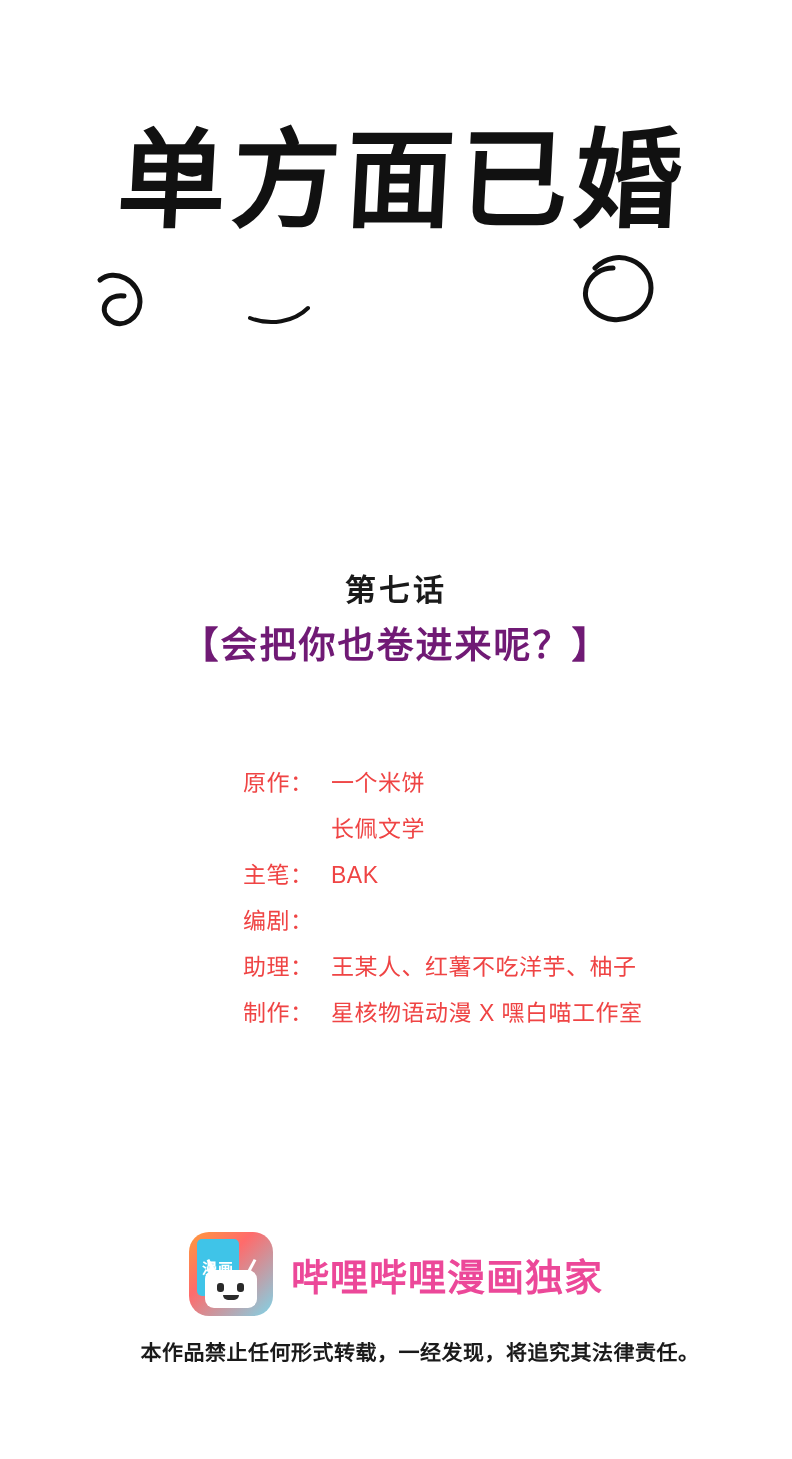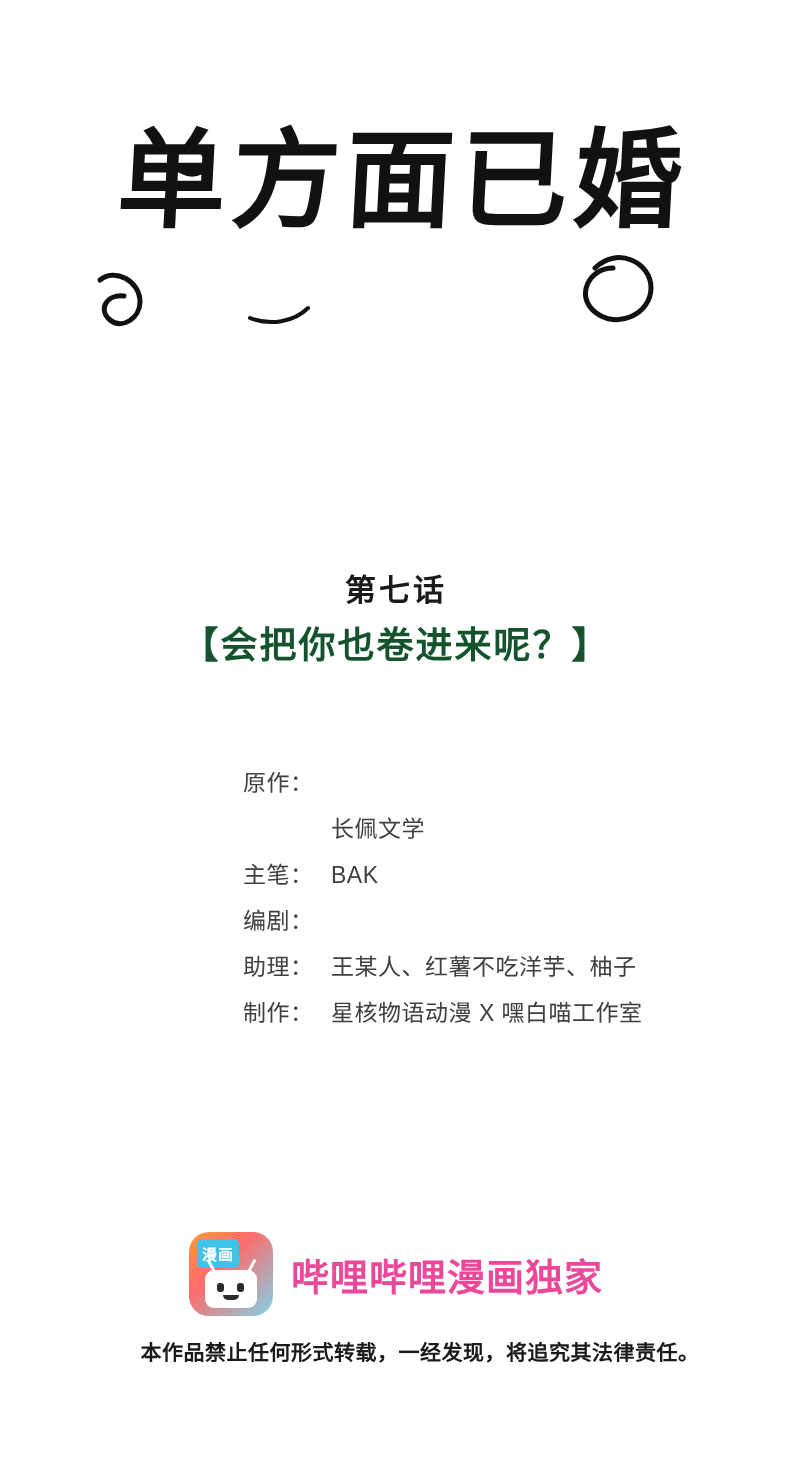--- a/index.html
+++ b/index.html
@@ -58,38 +58,38 @@
     letter-spacing: 3px;
     color: #1a1a1a;
     line-height: 1.35;
   }
   .chapter-title {
     margin-top: 10px;
     font-family: "DejaVu Sans", "Liberation Sans", sans-serif;
     font-size: 37px;
     font-weight: 700;
     letter-spacing: 2px;
-    color: #14532d;
+    color: #701a75;
     line-height: 1.3;
   }
 
   
   .credits {
     position: absolute;
     top: 768px;
     left: 243px;
     width: 460px;
   }
   .credit-row {
     display: flex;
     align-items: flex-start;
     margin-bottom: 15px;
     font-size: 23px;
     line-height: 1.35;
-    color: #404040;
+    color: #ef4444;
     letter-spacing: 0.5px;
   }
   .credit-label {
     width: 88px;
     flex: 0 0 88px;
     white-space: nowrap;
   }
   .credit-value {
     flex: 1 1 auto;
     white-space: nowrap;
@@ -118,21 +118,21 @@
     background: linear-gradient(135deg, #ff9a3c 0%, #ff6b6b 38%, #7fd4e8 100%);
   }
   .brand-logo .bl-badge {
     position: absolute;
     left: 8px;
     top: 7px;
     background: #3fc4e8;
     color: #ffffff;
     font-size: 15px;
     font-weight: 700;
-    padding: 4px 5px;
+    padding: 18px 5px;
     border-radius: 5px;
     letter-spacing: 1px;
     font-family: "DejaVu Sans", sans-serif;
   }
   .brand-logo .bl-tv {
     position: absolute;
     left: 16px;
     bottom: 8px;
     width: 52px;
     height: 38px;
@@ -205,20 +205,21 @@
 </div>
 
 <div class="chapter-block">
   <div class="chapter-number">第七话</div>
   <div class="chapter-title">【会把你也卷进来呢？】</div>
 </div>
 
 <div class="credits">
   <div class="credit-row">
     <span class="credit-label">原作：</span>
+    <span class="credit-value">一个米饼</span>
   </div>
   <div class="credit-row sub">
     <span class="credit-label"></span>
     <span class="credit-value">长佩文学</span>
   </div>
   <div class="credit-row">
     <span class="credit-label">主笔：</span>
     <span class="credit-value">BAK</span>
   </div>
   <div class="credit-row">

